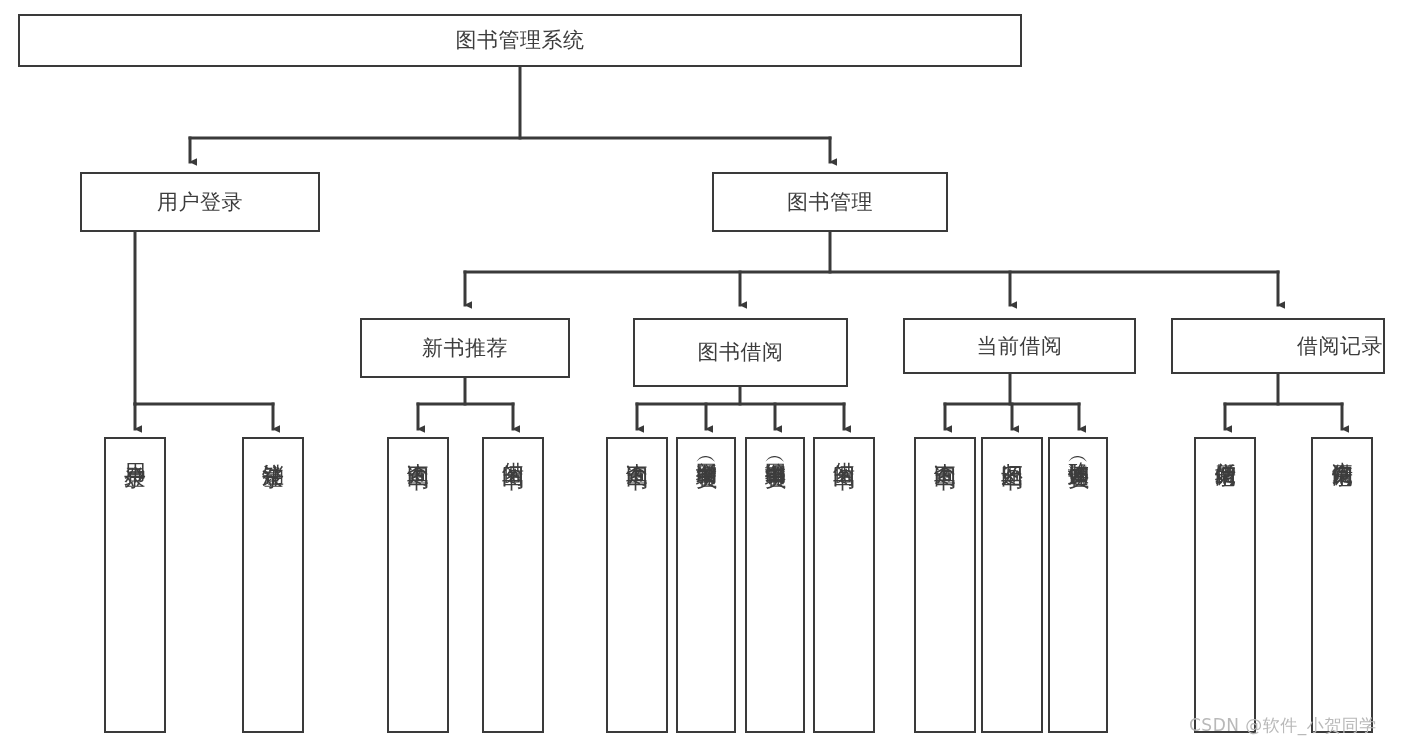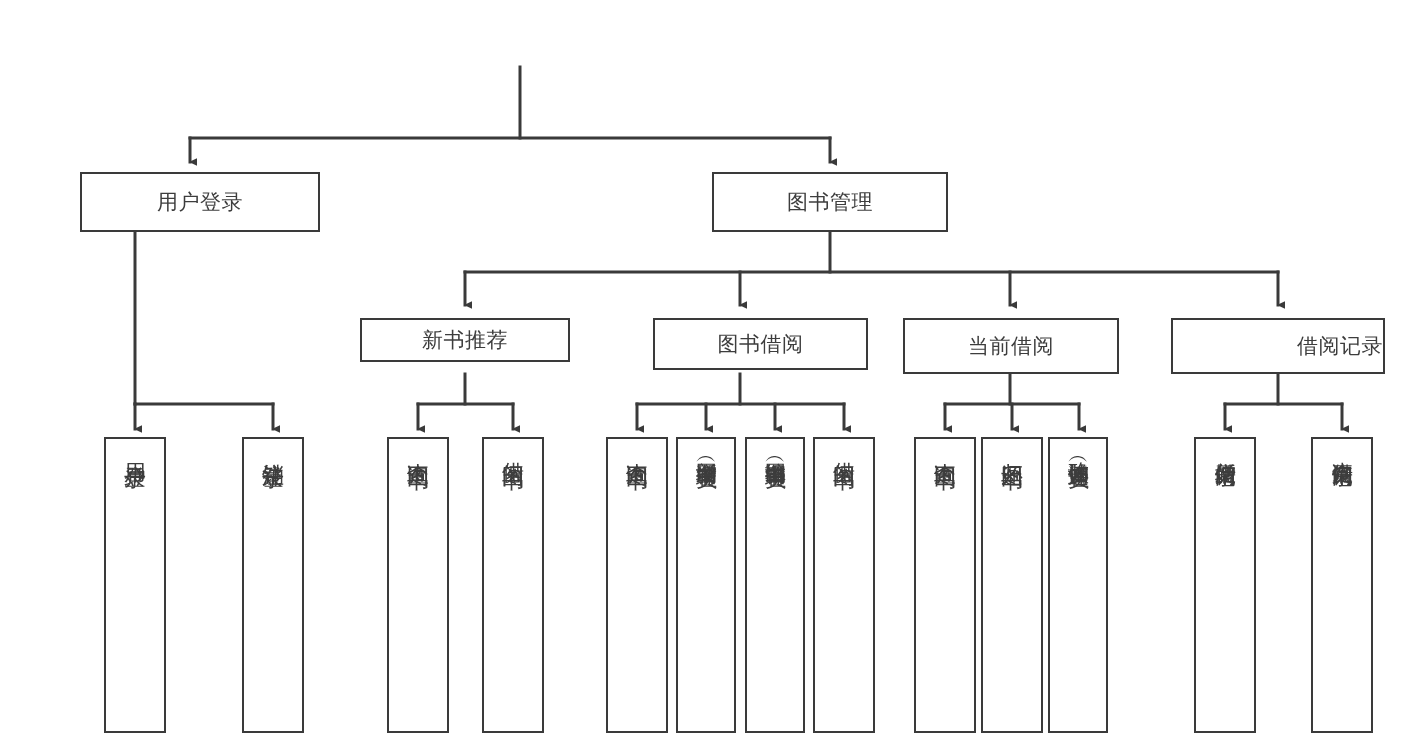--- a/index.html
+++ b/index.html
@@ -126,38 +126,41 @@
       <path d="M 1012 404 L 1012 429" marker-end="url(#arrowhead)"></path>
       <path d="M 1079 404 L 1079 429" marker-end="url(#arrowhead)"></path>
 
       <path d="M 1278 374 L 1278 404"></path>
       <path d="M 1225 404 L 1342 404"></path>
       <path d="M 1225 404 L 1225 429" marker-end="url(#arrowhead)"></path>
       <path d="M 1342 404 L 1342 429" marker-end="url(#arrowhead)"></path>
     </g>
   </svg>
 
+  <div class="node horizontal" style="left:18px; top:14px; width:1004px; height:53px;">
+    <span class="node-label">图书管理系统</span>
+  </div>
 
   <div class="node horizontal" style="left:80px; top:172px; width:240px; height:60px;">
     <span class="node-label">用户登录</span>
   </div>
 
   <div class="node horizontal" style="left:712px; top:172px; width:236px; height:60px;font-family:Liberation Serif, serif;">
     <span class="node-label">图书管理</span>
   </div>
 
-  <div class="node horizontal" style="left:360px; top:318px; width:210px; height:44px;">
+  <div class="node horizontal" style="left:360px; top:318px; width:210px; height:60px;">
     <span class="node-label">新书推荐</span>
   </div>
 
-  <div class="node horizontal" style="left:633px; top:318px; width:215px; height:52px;margin-left:20px;">
+  <div class="node horizontal" style="left:633px; top:318px; width:215px; height:69px;">
     <span class="node-label">图书借阅</span>
   </div>
 
-  <div class="node horizontal" style="left:903px; top:318px; width:216px; height:56px;">
+  <div class="node horizontal" style="left:903px; top:318px; width:233px; height:56px;">
     <span class="node-label">当前借阅</span>
   </div>
 
   <div class="node horizontal" style="left:1171px; top:318px; width:214px; height:56px;justify-content:flex-end;">
     <span class="node-label">借阅记录</span>
   </div>
 
   <div class="node vertical" style="left:104px; top:437px; width:62px; height:296px;">
     <span class="node-label">用户登录</span>
   </div>
@@ -203,14 +206,15 @@
   </div>
 
   <div class="node vertical tall-text" style="left:1194px; top:437px; width:62px; height:296px;">
     <span class="node-label">新增借阅记录</span>
   </div>
 
   <div class="node vertical tall-text" style="left:1311px; top:437px; width:62px; height:296px;">
     <span class="node-label">查询借阅记录</span>
   </div>
 
+  <div id="watermark">CSDN @软件_小贺同学</div>
 
 </div>
 
 </body></html>

